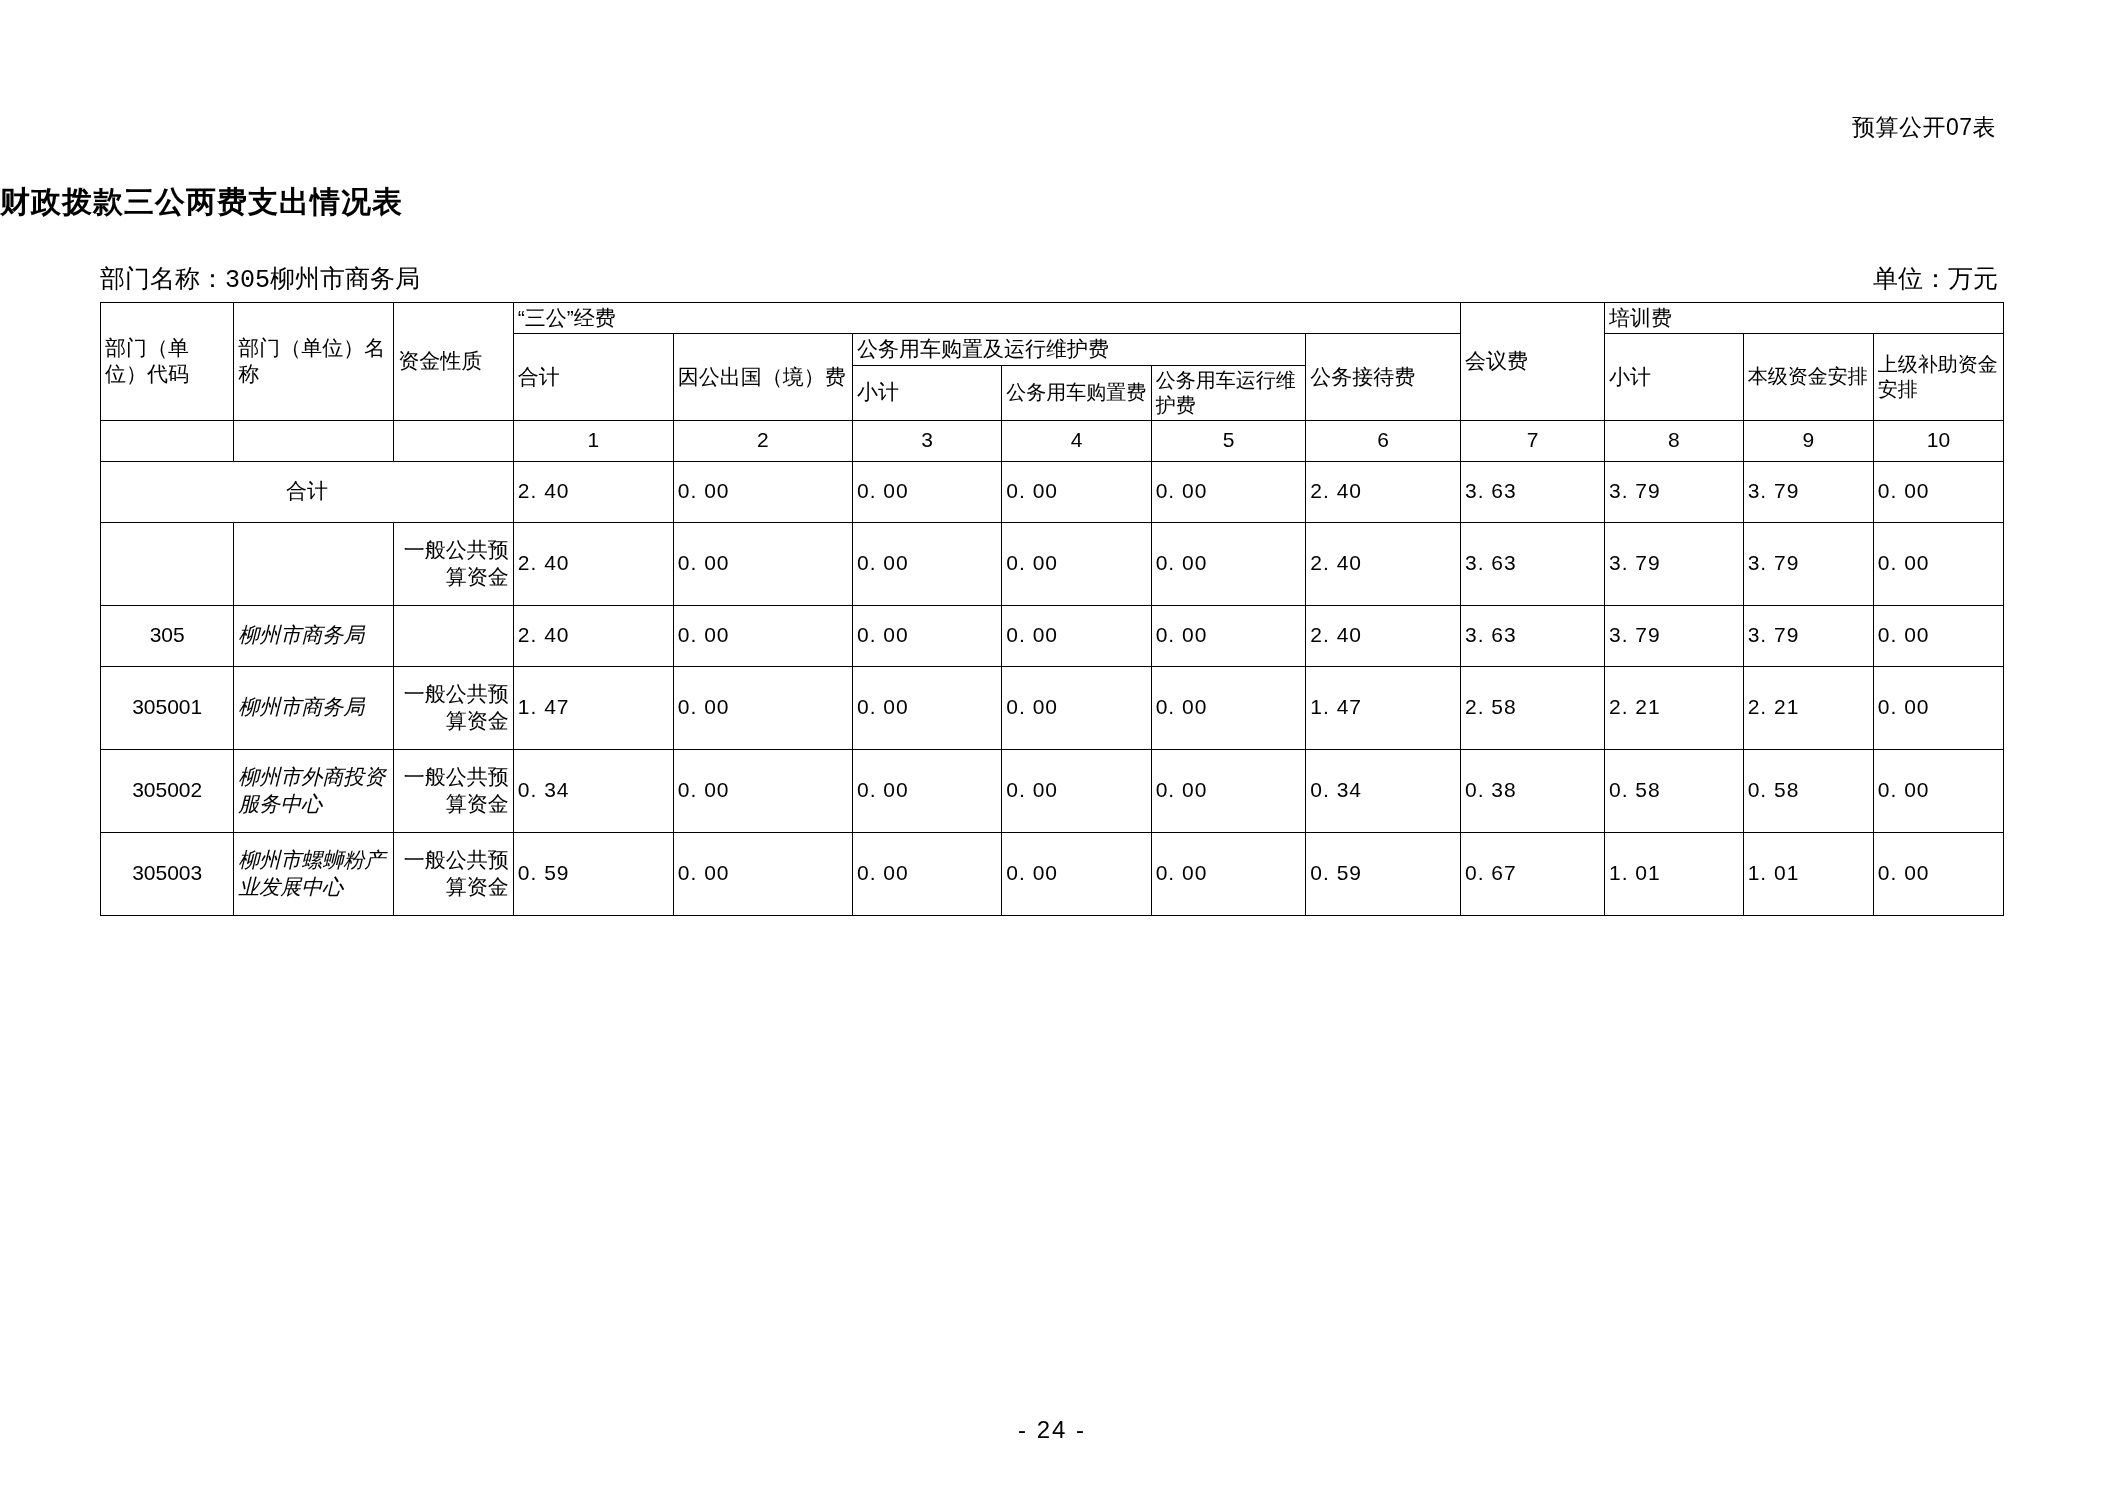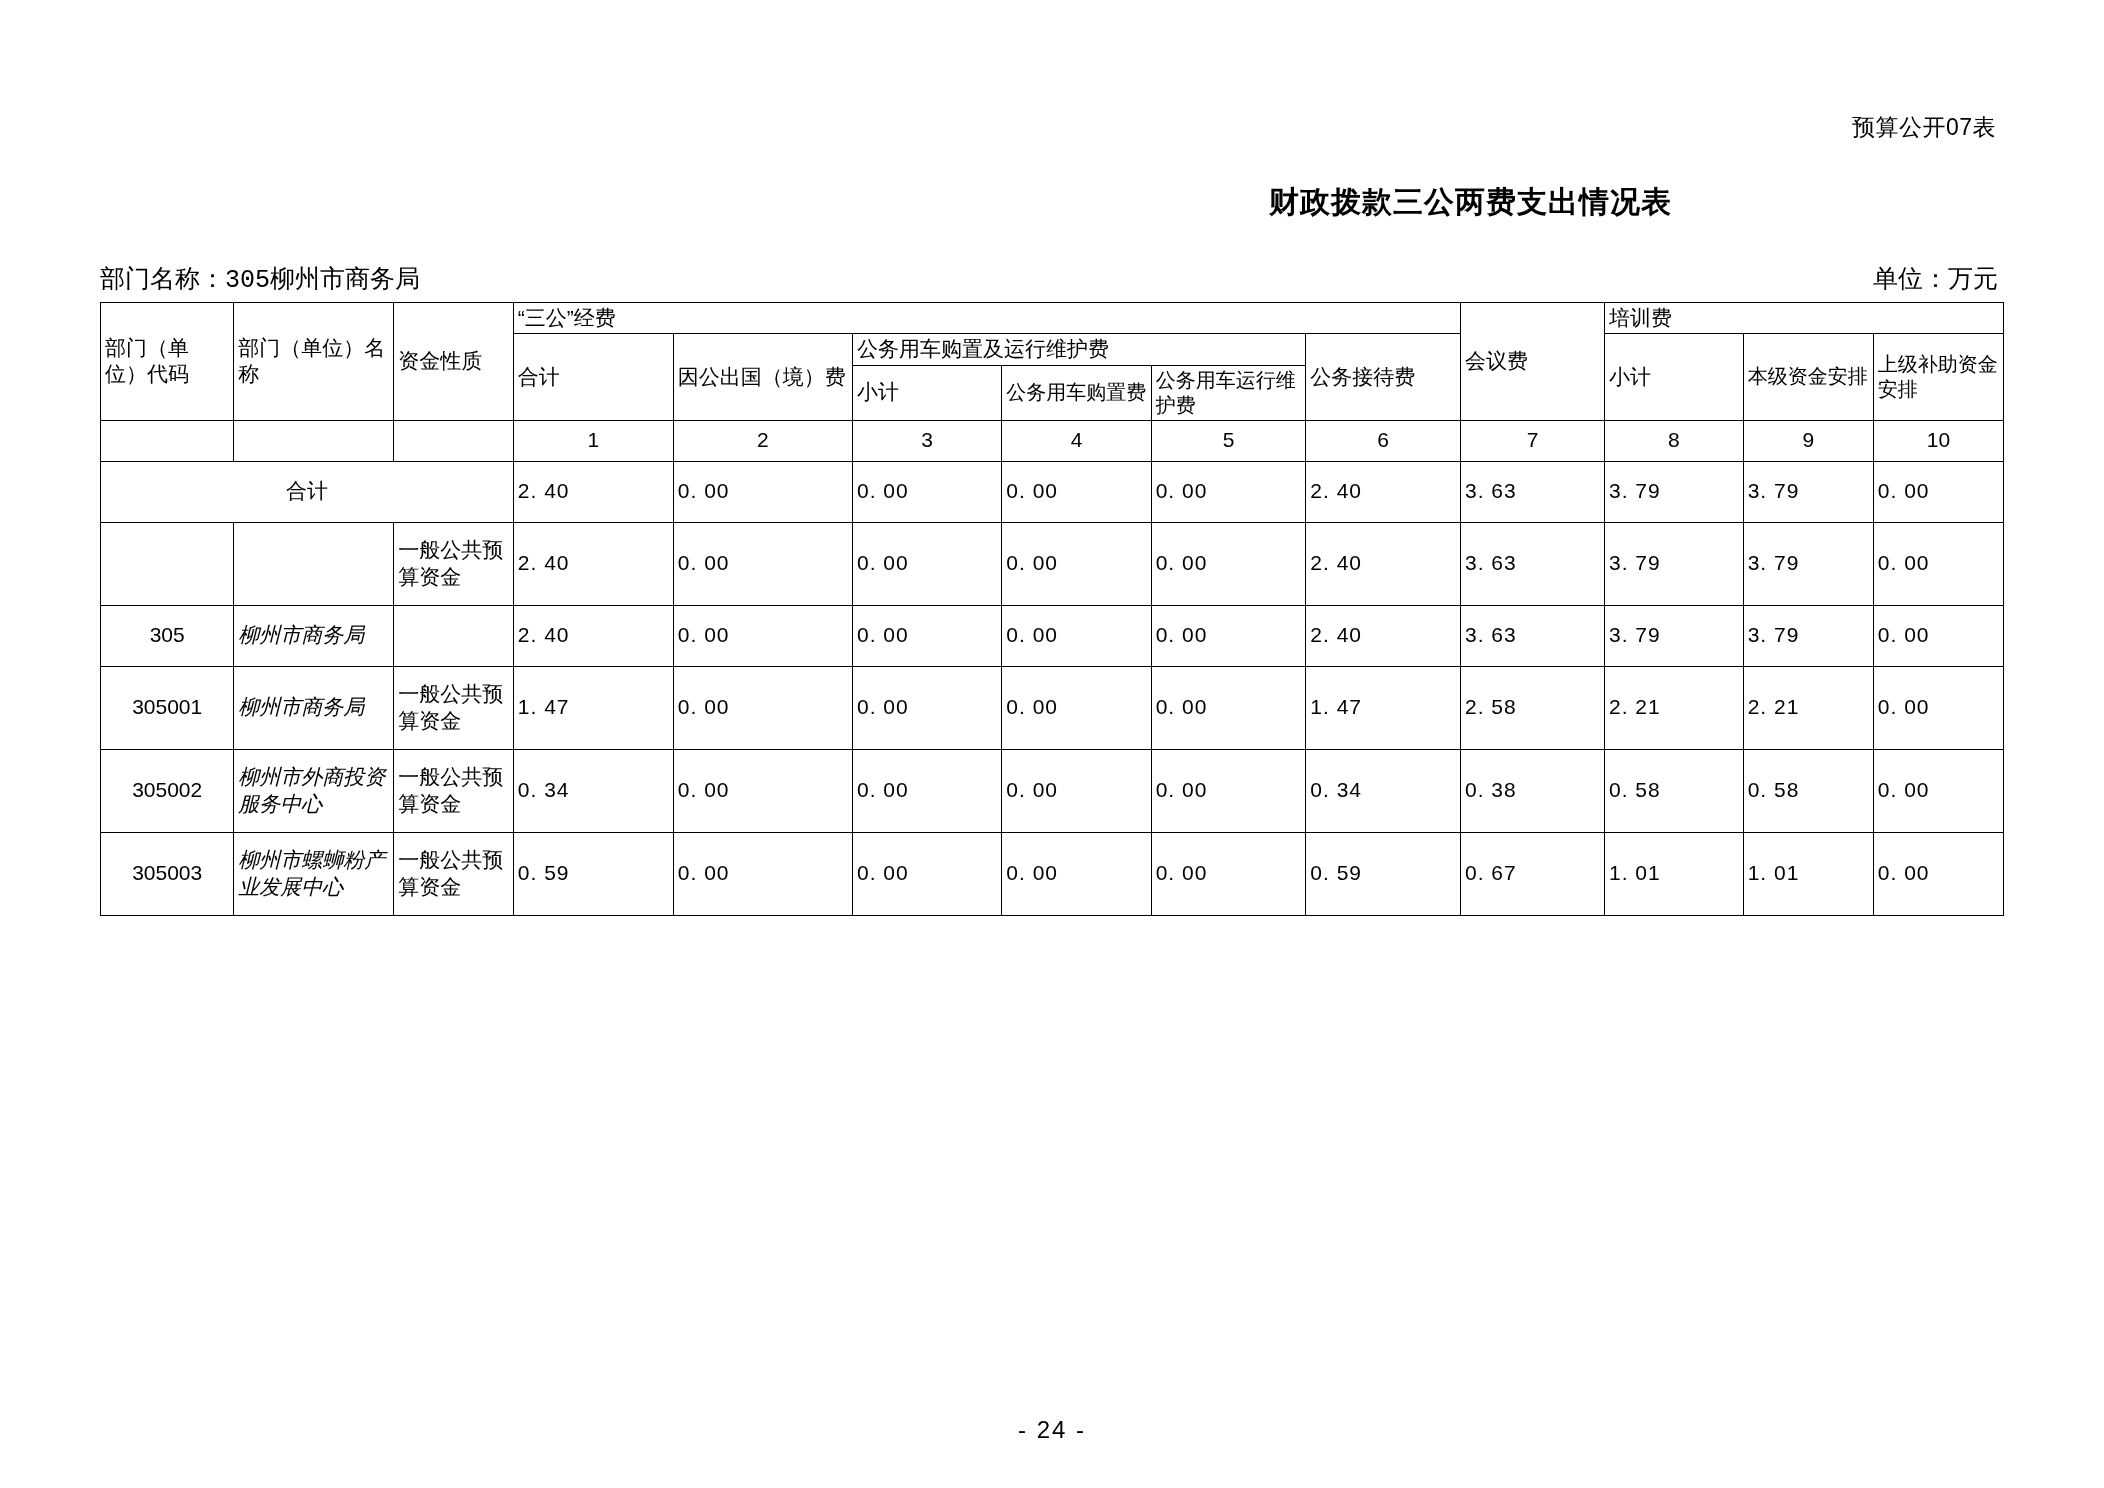--- a/index.html
+++ b/index.html
@@ -27,21 +27,21 @@
     right: 108px;
     font-size: 23px;
     letter-spacing: 0.5px;
     white-space: nowrap;
   }
   .doc-title {
     position: absolute;
     top: 182px;
     left: 0;
     width: 1672px;
-    text-align: right;
+    text-align: left;
     font-size: 30px;
     font-weight: bold;
     letter-spacing: 1px;
   }
   .meta-row {
     position: absolute;
     top: 262px;
     left: 100px;
     width: 1904px;
     display: flex;
@@ -88,21 +88,21 @@
     text-align: center;
     font-size: 22px;
   }
   td.name {
     text-align: left;
     font-size: 21px;
     line-height: 1.28;
     font-style: italic;
   }
   td.nature {
-    text-align: left;
+    text-align: right;
     font-size: 21px;
     line-height: 1.28;
   }
   td.total-label {
     text-align: center;
     font-size: 22px;
     font-weight: normal;
   }
   tr.numrow td { height: 56px; }
   tr.tallrow td { height: 78px; }

